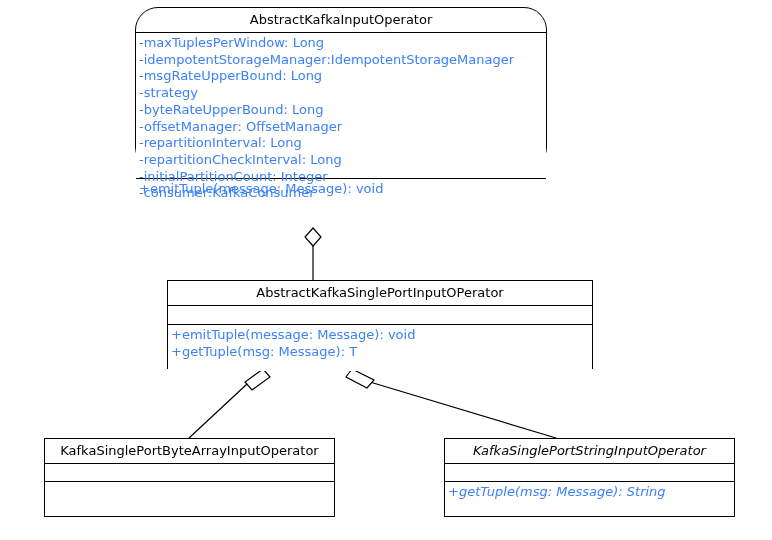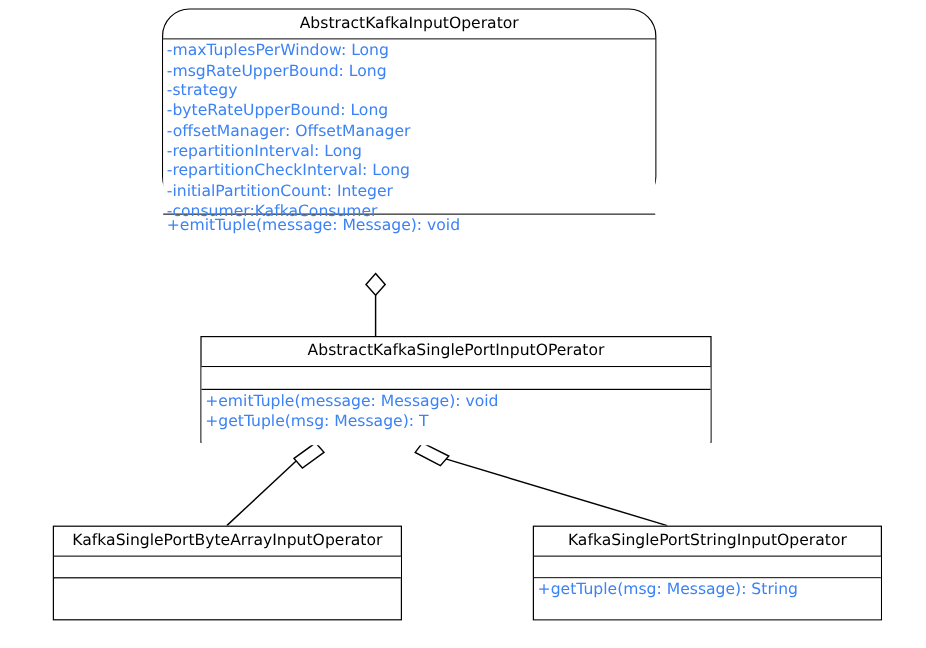--- a/index.html
+++ b/index.html
@@ -77,21 +77,21 @@
   #class-abstract-kafka-single-port-input-operator .uml-attrs { height: 19px; }
   #class-abstract-kafka-single-port-input-operator .uml-ops { height: 46px; }
 
   #class-kafka-single-port-byte-array-input-operator {
     left: 44px; top: 438px; width: 291px; height: 79px;
   }
   #class-kafka-single-port-byte-array-input-operator .uml-attrs { height: 18px; }
   #class-kafka-single-port-byte-array-input-operator .uml-ops { height: 34px; }
 
   #class-kafka-single-port-string-input-operator {
-    left: 444px; top: 438px; width: 291px; height: 79px;
+    left: 444px; top: 438px; width: 291px; height: 79px; font-style: italic;
   }
   #class-kafka-single-port-string-input-operator .uml-attrs { height: 18px; }
   #class-kafka-single-port-string-input-operator .uml-ops { height: 34px; }
 </style>
 </head>
 <body>
 
 <div id="canvas">
 
   <svg class="edges" viewBox="0 0 772 540">
@@ -103,20 +103,21 @@
     <polygon points="263,369 270,377 252,390 245,382" fill="#ffffff" stroke="#000000" stroke-width="1.2"></polygon>
 
     <line x1="370" y1="382" x2="556" y2="438" stroke="#000000" stroke-width="1.2"></line>
     <polygon points="352,369 374,380 367,388 346,377" fill="#ffffff" stroke="#000000" stroke-width="1.2"></polygon>
   </svg>
 
   <div class="uml-class" id="class-abstract-kafka-input-operator">
     <div class="uml-name">AbstractKafkaInputOperator</div>
     <div class="uml-attrs">
       <div class="uml-row">-maxTuplesPerWindow: Long</div>
+      <div class="uml-row">-idempotentStorageManager:IdempotentStorageManager</div>
       <div class="uml-row">-msgRateUpperBound: Long</div>
       <div class="uml-row">-strategy</div>
       <div class="uml-row">-byteRateUpperBound: Long</div>
       <div class="uml-row">-offsetManager: OffsetManager</div>
       <div class="uml-row">-repartitionInterval: Long</div>
       <div class="uml-row">-repartitionCheckInterval: Long</div>
       <div class="uml-row">-initialPartitionCount: Integer</div>
       <div class="uml-row">-consumer:KafkaConsumer</div>
     </div>
     <div class="uml-ops">

